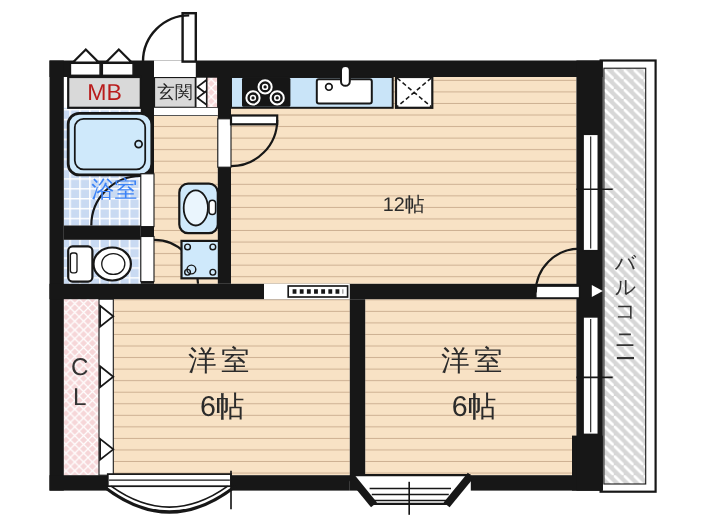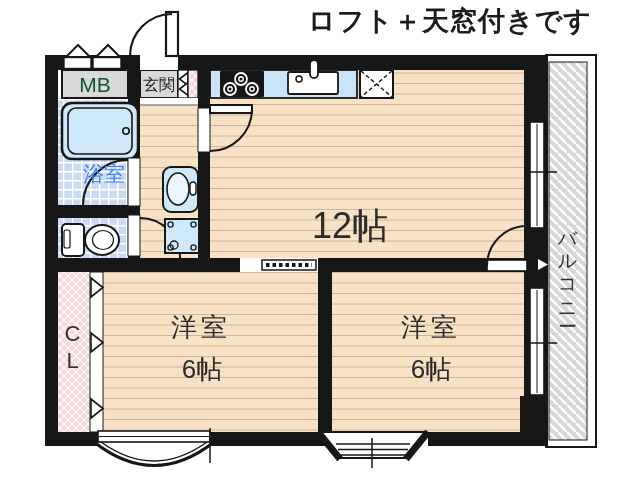--- a/index.html
+++ b/index.html
@@ -4,25 +4,25 @@
 <style>
   html,body{margin:0;padding:0;background:#fff;}
   body{width:640px;height:480px;overflow:hidden;
        font-family:"Liberation Sans",sans-serif;}
   .stage{position:relative;width:640px;height:480px;background:#fff;}
   .stage svg{position:absolute;left:0;top:0;}
   .lbl{position:absolute;transform:translate(-50%,-50%);white-space:nowrap;
        color:#2b2b2b;line-height:1;z-index:3;}
   .vert{writing-mode:vertical-rl;text-orientation:upright;}
   .title{left:450px;top:21px;font-size:27px;font-weight:600;color:#1c1c1c;letter-spacing:1px;}
-  .mb{left:95px;top:84px;font-size:21px;color:#14532d;text-align:center;}
+  .mb{left:95px;top:84px;font-size:21px;color:#b91c1c;text-align:center;}
   .genkan{left:159px;top:85px;font-size:16px;color:#222;}
   .bath{left:104px;top:173px;font-size:21px;color:#3b82f6;}
   .ldk-name{left:369px;top:146px;font-size:30px;letter-spacing:3px;}
-  .ldk-size{left:350px;top:186px;font-size:36px;margin-top:40px;}
+  .ldk-size{left:367px;top:186px;font-size:18px;}
   .b1-name{left:201px;top:327px;font-size:26px;letter-spacing:4px;}
   .b1-size{left:202px;top:369px;font-size:26px;}
   .b2-name{left:431px;top:327px;font-size:26px;letter-spacing:4px;}
   .b2-size{left:431px;top:369px;font-size:26px;}
   .cl{left:72px;top:348px;font-size:22px;color:#333;letter-spacing:2px;}
   .balc{left:568px;top:268px;font-size:19px;color:#333;letter-spacing:3px;}
   .watermark{position:absolute;left:360px;top:325px;transform:translate(-50%,-50%);
        font-size:115px;letter-spacing:28px;color:rgba(115,100,85,0.10);
        z-index:2;white-space:nowrap;}
 </style>
@@ -211,21 +211,20 @@
     <line x1="318" y1="432" x2="340" y2="459" stroke="#171717" stroke-width="7"></line>
     <line x1="428" y1="432" x2="406" y2="459" stroke="#171717" stroke-width="7"></line>
     <line x1="336" y1="444" x2="410" y2="444" stroke="#171717" stroke-width="1.4"></line>
     <line x1="338" y1="449.5" x2="408" y2="449.5" stroke="#171717" stroke-width="1.4"></line>
     <line x1="340" y1="455" x2="406" y2="455" stroke="#171717" stroke-width="1.4"></line>
     <line x1="372" y1="438" x2="372" y2="468" stroke="#171717" stroke-width="1.5"></line>
   </g>
 </svg>
 
 
-<div class="lbl title">ロフト＋天窓付きです</div>
 <div class="lbl mb">MB</div>
 <div class="lbl genkan">玄関</div>
 <div class="lbl bath">浴室</div>
 <div class="lbl ldk-size">12帖</div>
 <div class="lbl b1-name">洋室</div>
 <div class="lbl b1-size">6帖</div>
 <div class="lbl b2-name">洋室</div>
 <div class="lbl b2-size">6帖</div>
 <div class="lbl vert cl">CL</div>
 <div class="lbl vert balc">バルコニー</div>

